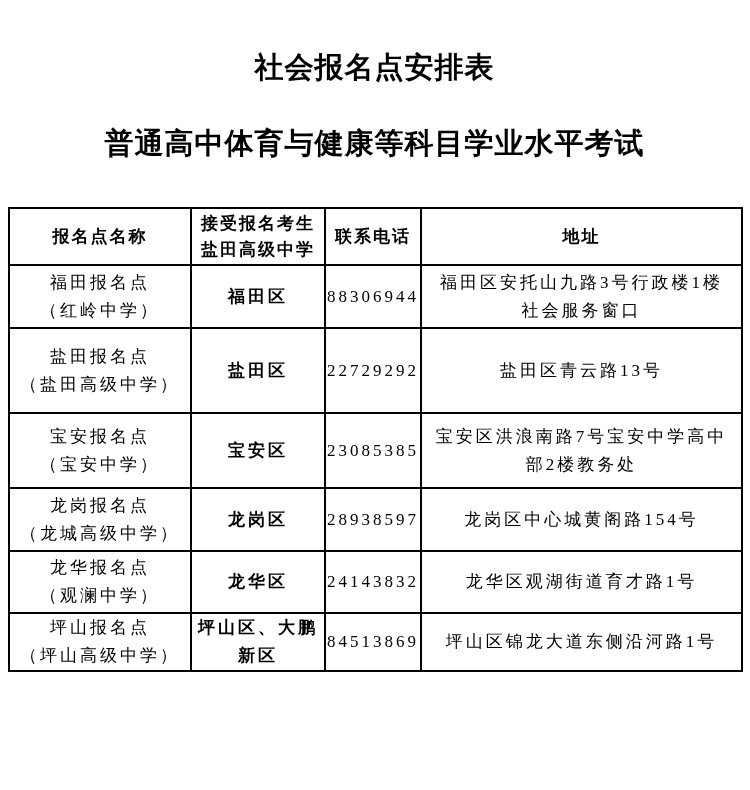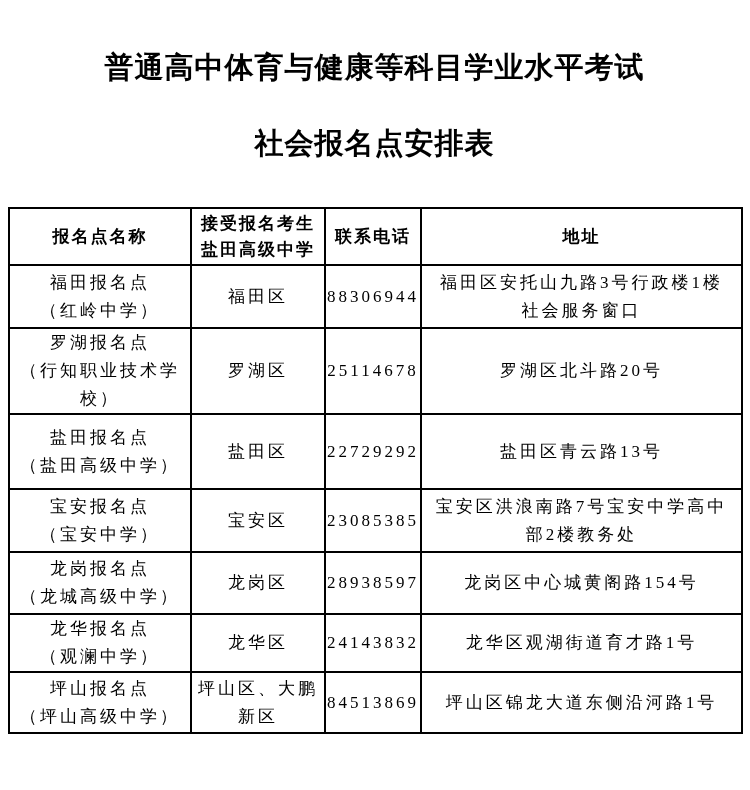--- a/index.html
+++ b/index.html
@@ -49,21 +49,21 @@
   table.signup-table th {
     font-weight: bold;
     line-height: 26px;
     letter-spacing: 2px;
   }
   col.c-name     { width: 182px; }
   col.c-district { width: 134px; }
   col.c-phone    { width: 96px;  }
   col.c-address  { width: 321px; }
 
-  td.district { letter-spacing: 14px; }
+  td.district { letter-spacing: 14px; font-weight: bold; }
   td.phone    { letter-spacing: 1px; border-radius: 27px; }
 
   thead tr            { height: 57px; }
   tbody tr:nth-child(1) { height: 63px; padding-left: 21px; }
   tbody tr:nth-child(2) { height: 85px; }
   tbody tr:nth-child(3) { height: 75px; }
   tbody tr:nth-child(4) { height: 63px; }
   tbody tr:nth-child(5) { height: 62px; }
   tbody tr:nth-child(6) { height: 48px; }
   tbody tr:nth-child(7) { height: 61px; }
@@ -71,22 +71,22 @@
   tbody tr:nth-child(8) td.district { letter-spacing: 4px; }
   tbody tr:nth-child(9) { height: 87px; }
 </style>
 </head>
 <body>
 
 <div class="page">
   <div class="doc">
 
     <div class="doc-title">
+      <div>社会报名点安排表</div>
       <div>普通高中体育与健康等科目学业水平考试</div>
-      <div>社会报名点安排表</div>
     </div>
 
     <table class="signup-table">
       <colgroup>
         <col class="c-name">
         <col class="c-district">
         <col class="c-phone">
         <col class="c-address">
       </colgroup>
       <thead>
@@ -99,28 +99,20 @@
         </tr>
       </thead>
       <tbody>
         <tr>
           <td class="name">福田报名点
 （红岭中学）</td>
           <td class="district">福田区</td>
           <td class="phone">88306944</td>
           <td class="address">福田区安托山九路3号行政楼1楼
 社会服务窗口</td>
-        </tr>
-        <tr>
-          <td class="name">罗湖报名点
-（行知职业技术学
-校）</td>
-          <td class="district">罗湖区</td>
-          <td class="phone">25114678</td>
-          <td class="address">罗湖区北斗路20号</td>
         </tr>
         <tr>
           <td class="name">盐田报名点
 （盐田高级中学）</td>
           <td class="district">盐田区</td>
           <td class="phone">22729292</td>
           <td class="address">盐田区青云路13号</td>
         </tr>
         <tr>
           <td class="name">宝安报名点

